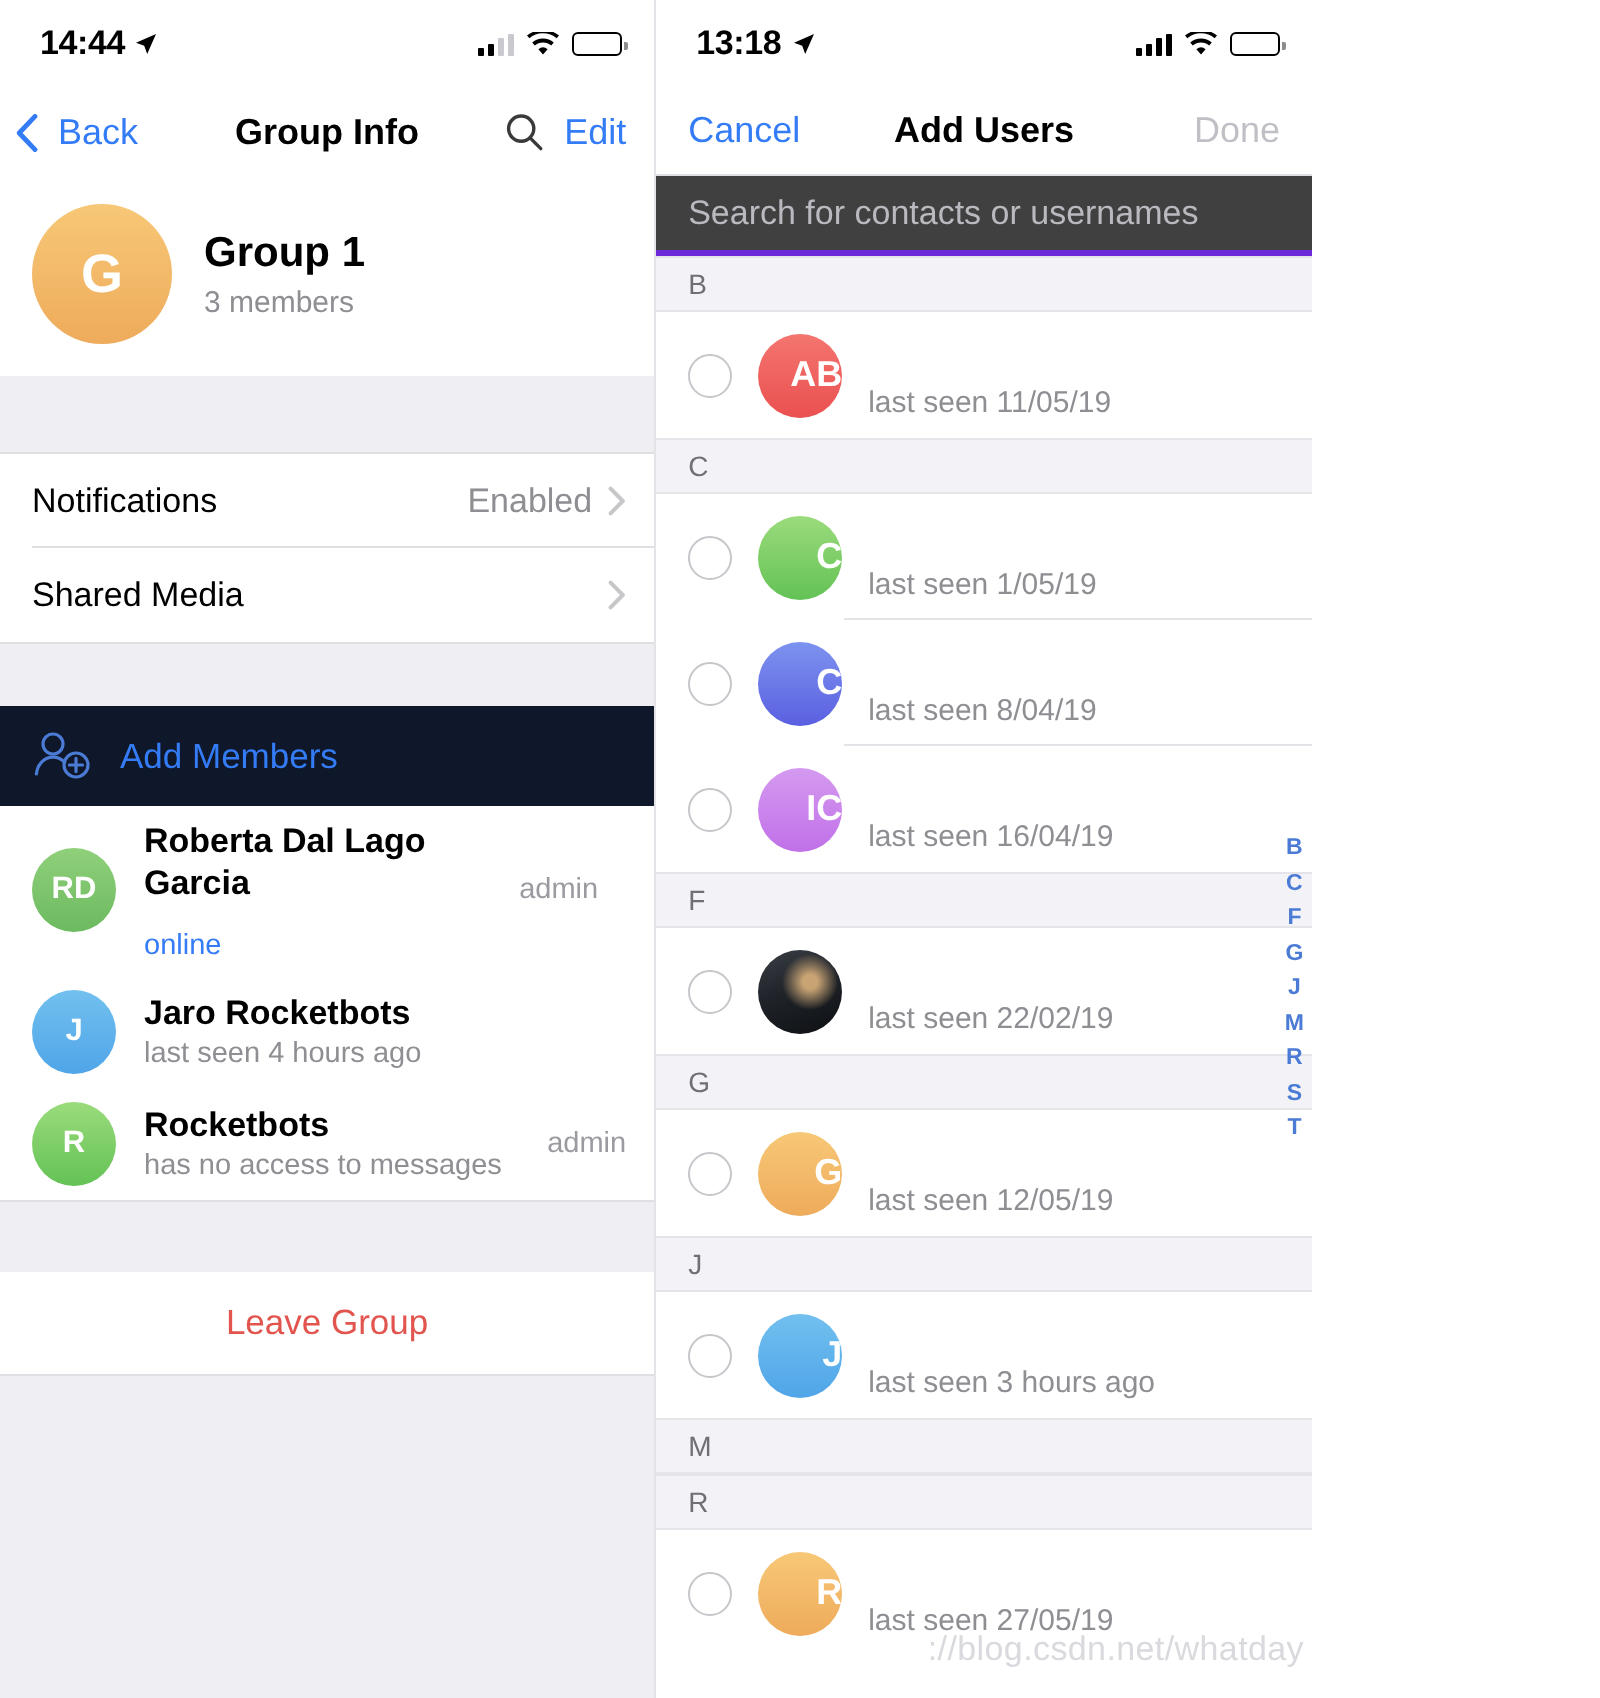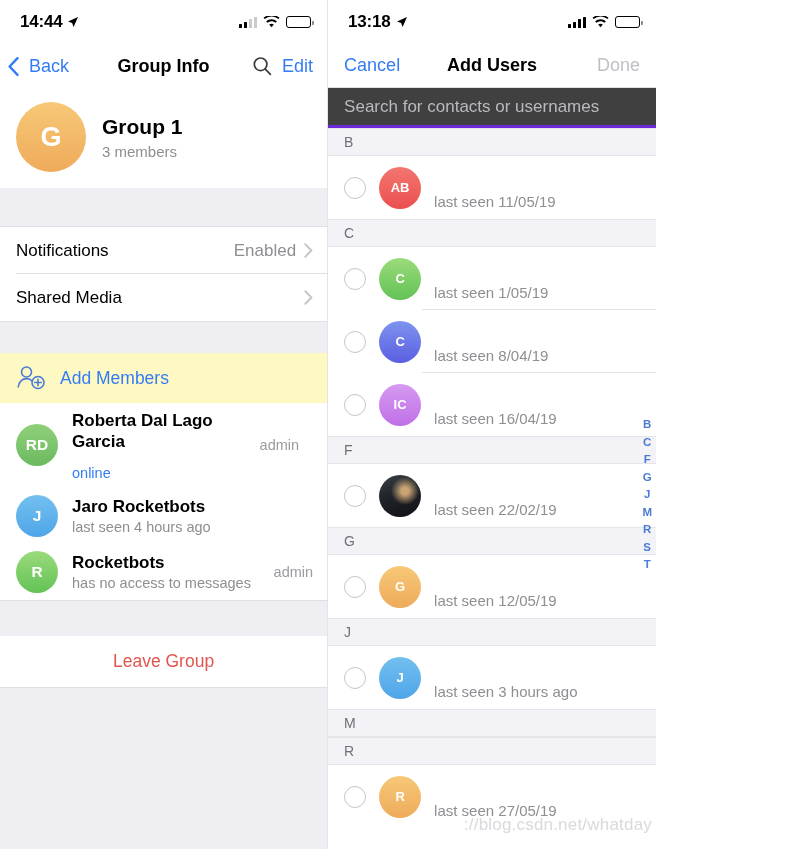--- a/index.html
+++ b/index.html
@@ -50,21 +50,21 @@
   .search-ico { width:20px; height:20px; display:block; }
 
   
   .group-head { display:flex; align-items:center; padding: 14px 16px 16px 16px; background:#fff; gap:16px; }
   .avatar {
     border-radius:50%; display:flex; align-items:center; justify-content:center;
     color:#fff; font-weight:600; flex: none; overflow:hidden; position:relative;
   }
   .av-lg { width:70px; height:70px; font-size:27px; }
   .av-md { width:42px; height:42px; font-size:15.5px; }
-  .av-rt { width:42px; height:42px; font-size:13px; }
+  .av-rt { width:42px; height:42px; font-size:18px;justify-content:flex-end; }
   .g-orange { background: linear-gradient(180deg,#f7c877 0%, #eeab5b 100%); }
   .g-green  { background: linear-gradient(180deg,#8fd07a 0%, #6cba60 100%); }
   .g-blue   { background: linear-gradient(180deg,#72c0ef 0%, #4fa5e8 100%); }
   .g-red    { background: linear-gradient(180deg,#f4756f 0%, #ea5050 100%); }
   .g-green2 { background: linear-gradient(180deg,#9bdb7c 0%, #63c255 100%); }
   .g-indigo { background: linear-gradient(180deg,#7d93ef 0%, #5a5fe0 100%); }
   .g-purple { background: linear-gradient(180deg,#d59af0 0%, #c070e8 100%); }
   .group-name { font-size:21px; font-weight:600; color:#000; line-height:1.2; }
   .group-sub { font-size:15px; color:#8e8e93; margin-top:3px; }
 
@@ -74,21 +74,21 @@
   
   .row {
     display:flex; align-items:center; min-height:47px;
     padding: 0 14px 0 16px; background:#fff; position:relative;
   }
   .row .hair { position:absolute; left:16px; right:0; bottom:0; height:1px; background:#dfdfe4; }
   .row-label { font-size:17px; color:#000; flex:1; }
   .row-value { font-size:17px; color:#8e8e93; margin-right:8px; }
   .chev-r { width:9px; height:15px; display:block; opacity:.55; }
 
-  .add-row { display:flex; align-items:center; gap:14px; padding:12px 16px; background:#fef9c3; position:relative; }
+  .add-row { display:flex; align-items:center; gap:14px; padding:12px 16px; background:#0f172a; position:relative; }
   .add-ico { width:30px; height:26px; display:block; }
   .add-text { font-size:17.5px; color:#347cf6; }
 
   .member-row { display:flex; align-items:center; gap:14px; padding:7px 14px 7px 16px; background:#fff; position:relative; min-height:54px; }
   .member-main { flex:1; min-width:0; }
   .member-name { font-size:17px; font-weight:600; color:#000; line-height:1.25; }
   .member-status { font-size:14.5px; color:#8e8e93; margin-top:1px; }
   .member-status.online { color:#347cf6;margin-top:12px; }
   .member-badge { font-size:14.5px; color:#9a9aa0; }
 

